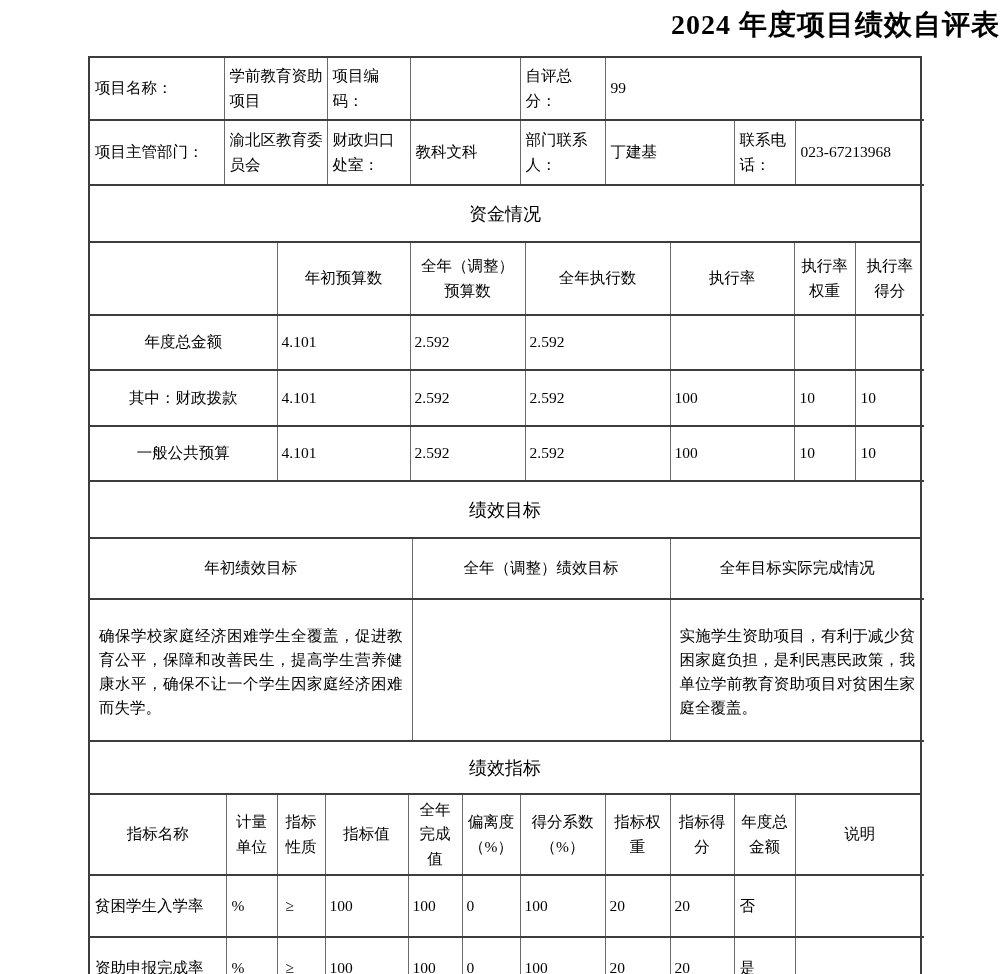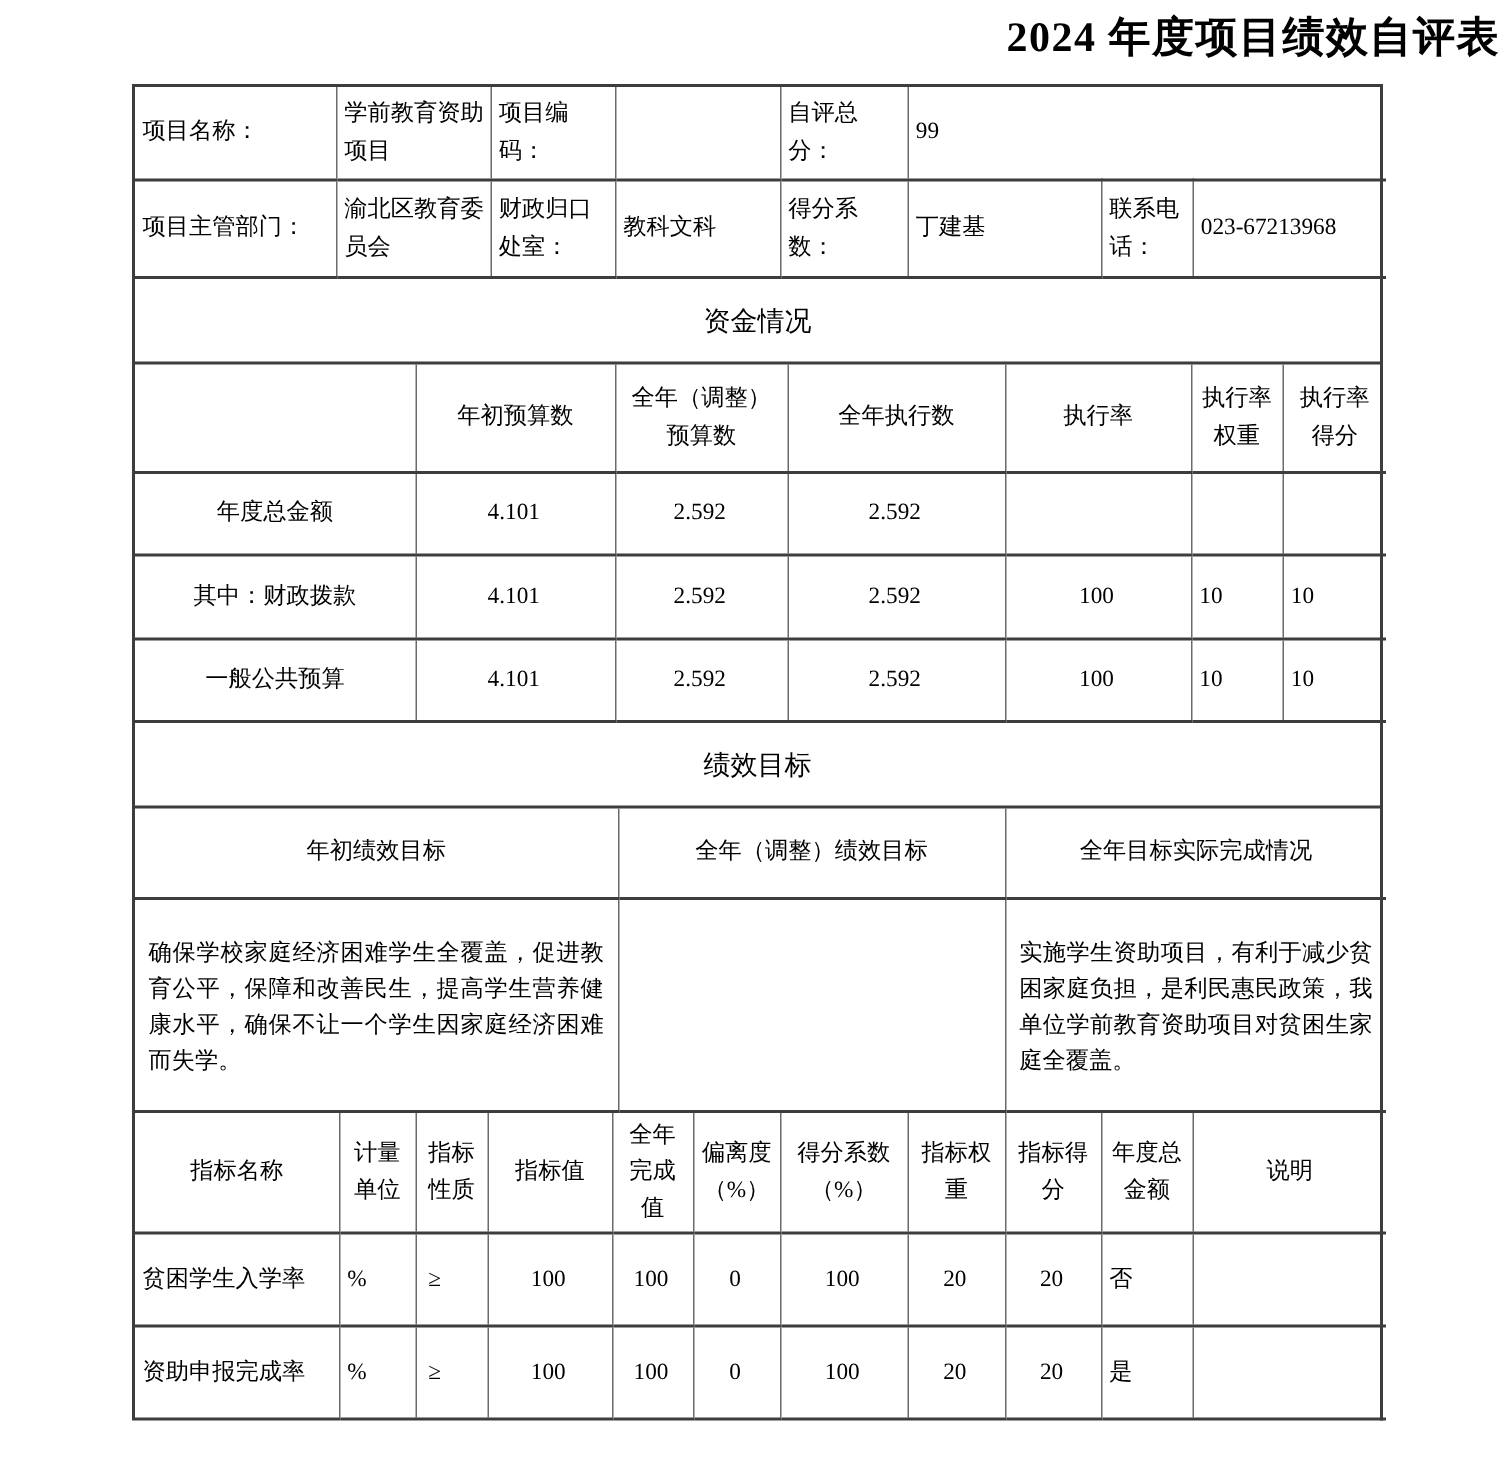--- a/index.html
+++ b/index.html
@@ -36,21 +36,21 @@
     vertical-align: middle;
     font-size: 15.5px;
     line-height: 1.55;
     padding: 2px 4px;
     overflow: hidden;
     word-break: break-all;
   }
   td:last-child { border-right: none; }
   .lt { text-align: left; padding-left: 5px; }
   .ct { text-align: center; }
-  .num { text-align: center; padding-right: 6px; }
+  .num { text-align: left; padding-right: 6px; }
   .section-bar {
     border-bottom: 2px solid #3d3d3d;
     display: flex; align-items: center; justify-content: center;
     font-size: 18px;
   }
   .goal-cell {
     vertical-align: top;
     text-align: justify;
     padding: 24px 9px 0 9px;
     line-height: 24px;
@@ -81,21 +81,21 @@
       <td class="lt">项目编码：</td>
       <td class="lt"></td>
       <td class="lt">自评总分：</td>
       <td class="lt" colspan="3">99</td>
     </tr>
     <tr style="height:65px">
       <td class="lt">项目主管部门：</td>
       <td class="lt">渝北区教育委员会</td>
       <td class="lt">财政归口处室：</td>
       <td class="lt">教科文科</td>
-      <td class="lt">得分系数：</td>
+      <td class="lt">部门联系人：</td>
       <td class="lt">丁建基</td>
       <td class="lt">联系电话：</td>
       <td class="lt">023-67213968</td>
     </tr>
   </tbody>
     </table>
 
   <div class="section-bar" style="height:57px">资金情况</div>
 
   <table>
@@ -163,20 +163,21 @@
       <td class="ct">全年目标实际完成情况</td>
     </tr>
     <tr style="height:142px">
       <td class="goal-cell">确保学校家庭经济困难学生全覆盖，促进教育公平，保障和改善民生，提高学生营养健康水平，确保不让一个学生因家庭经济困难而失学。</td>
       <td class="goal-cell"></td>
       <td class="goal-cell">实施学生资助项目，有利于减少贫困家庭负担，是利民惠民政策，我单位学前教育资助项目对贫困生家庭全覆盖。</td>
     </tr>
   </tbody>
     </table>
 
+  <div class="section-bar" style="height:53px">绩效指标</div>
 
   <table>
     <colgroup>
       <col style="width:136px">
         <col style="width:51px">
         <col style="width:48px">
         <col style="width:83px">
       <col style="width:54px">
         <col style="width:58px">
         <col style="width:85px">

